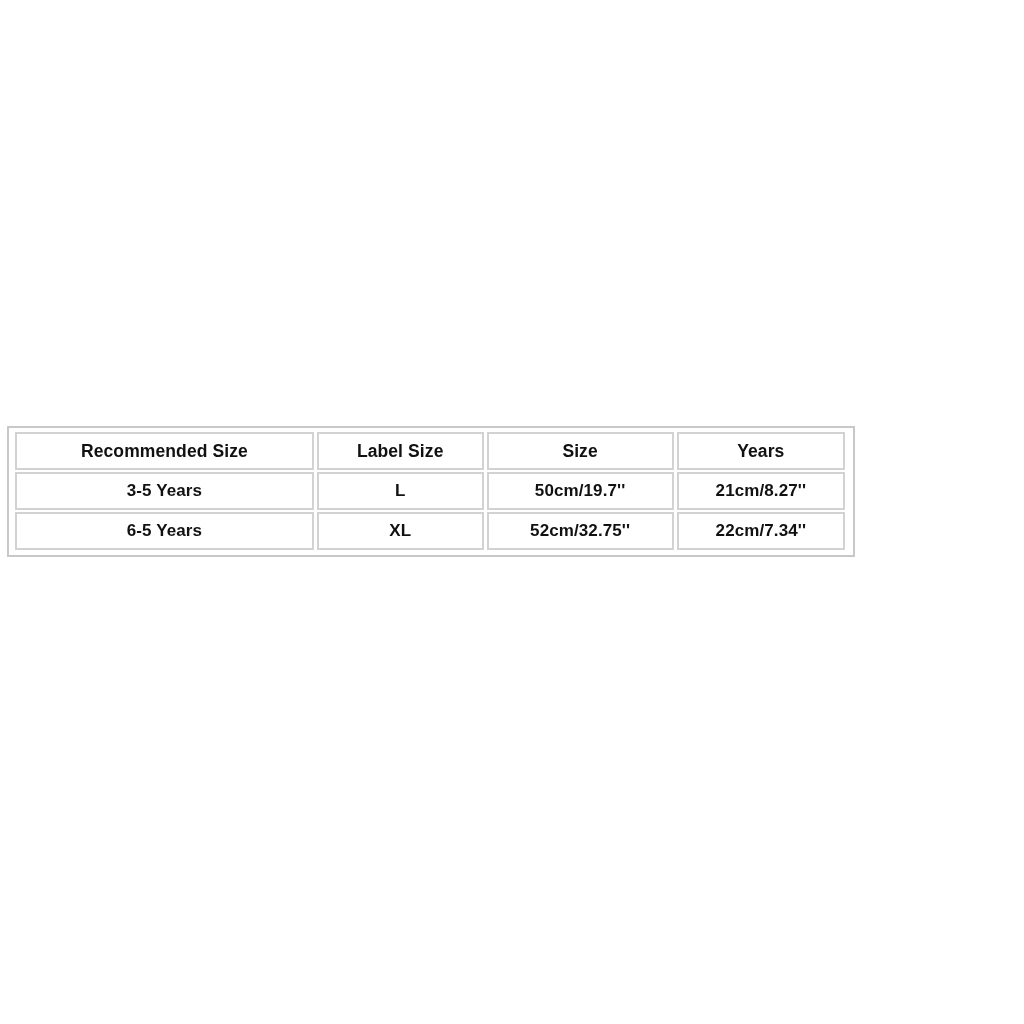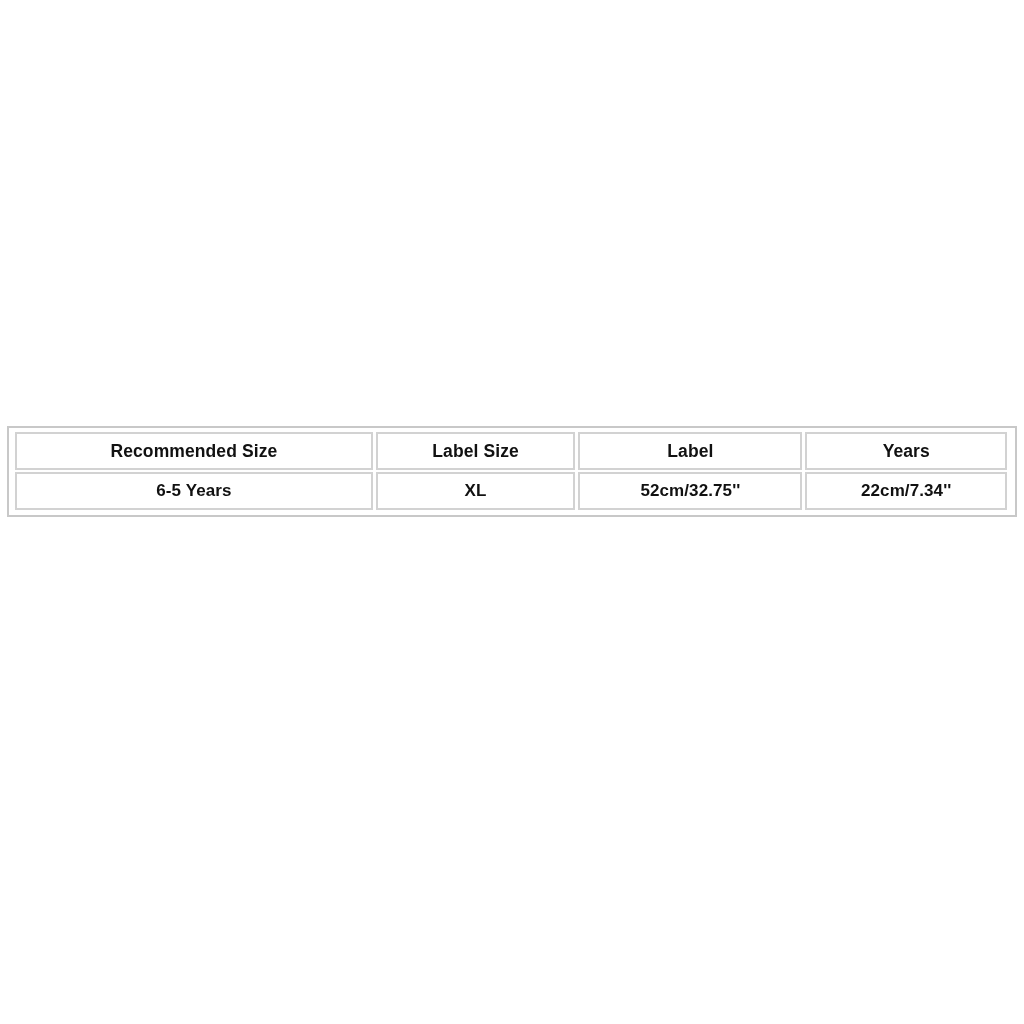--- a/index.html
+++ b/index.html
@@ -14,21 +14,21 @@
     font-family: "Liberation Sans", "DejaVu Sans", sans-serif;
     overflow: hidden;
     position: relative;
   }
 
   
   #size-chart-wrap {
     position: absolute;
     left: 7px;
     top: 426px;
-    width: 1010px;
+    width: 848px;
     box-sizing: border-box;
     border: 2px solid #c8c8c8;
     background: #ffffff;
     padding: 2px 5px 3px 3px;
   }
 
   table.size-chart {
     width: 100%;
     border-collapse: separate;
     border-spacing: 3px 2px;
@@ -70,25 +70,31 @@
     <colgroup>
       <col class="c-recommended">
       <col class="c-label">
       <col class="c-waist">
       <col class="c-length">
     </colgroup>
     <thead>
       <tr>
         <th>Recommended Size</th>
         <th>Label Size</th>
-        <th>Label</th>
+        <th>Size</th>
         <th>Years</th>
       </tr>
     </thead>
     <tbody>
+      <tr>
+        <td>3-5 Years</td>
+        <td>L</td>
+        <td>50cm/19.7''</td>
+        <td>21cm/8.27''</td>
+      </tr>
       <tr>
         <td>6-5 Years</td>
         <td>XL</td>
         <td>52cm/32.75''</td>
         <td>22cm/7.34''</td>
       </tr>
     </tbody>
   </table>
 </div>
 

